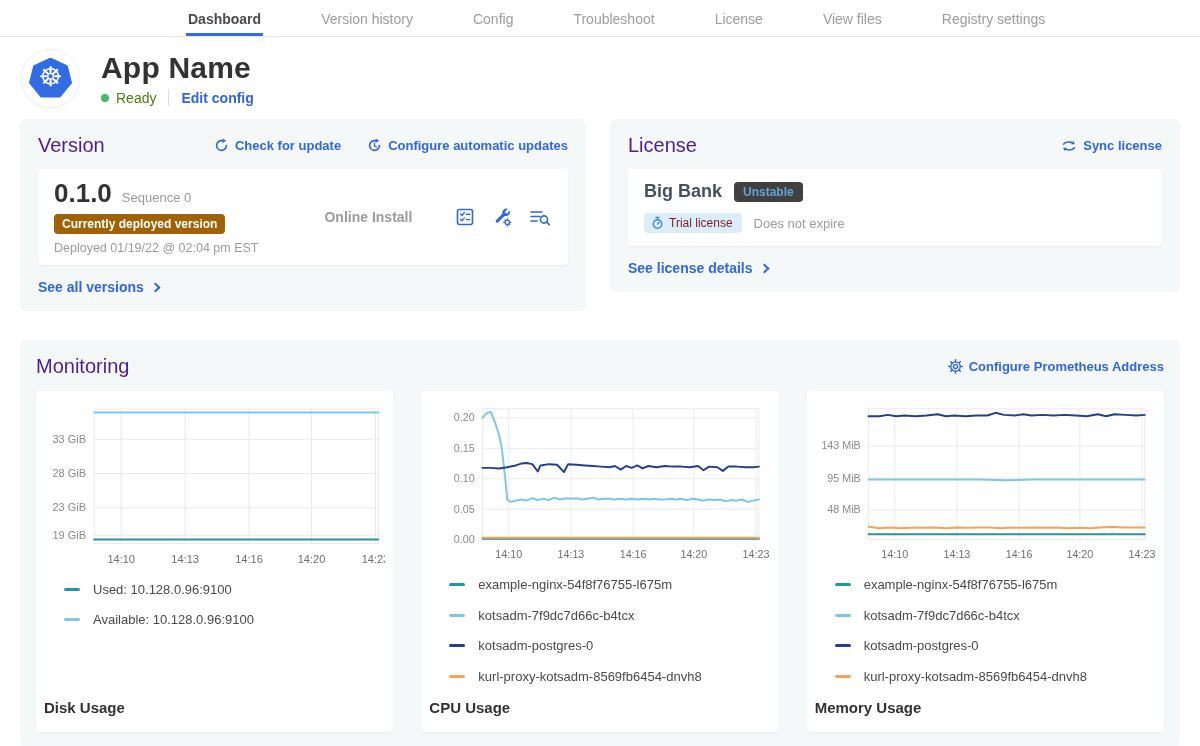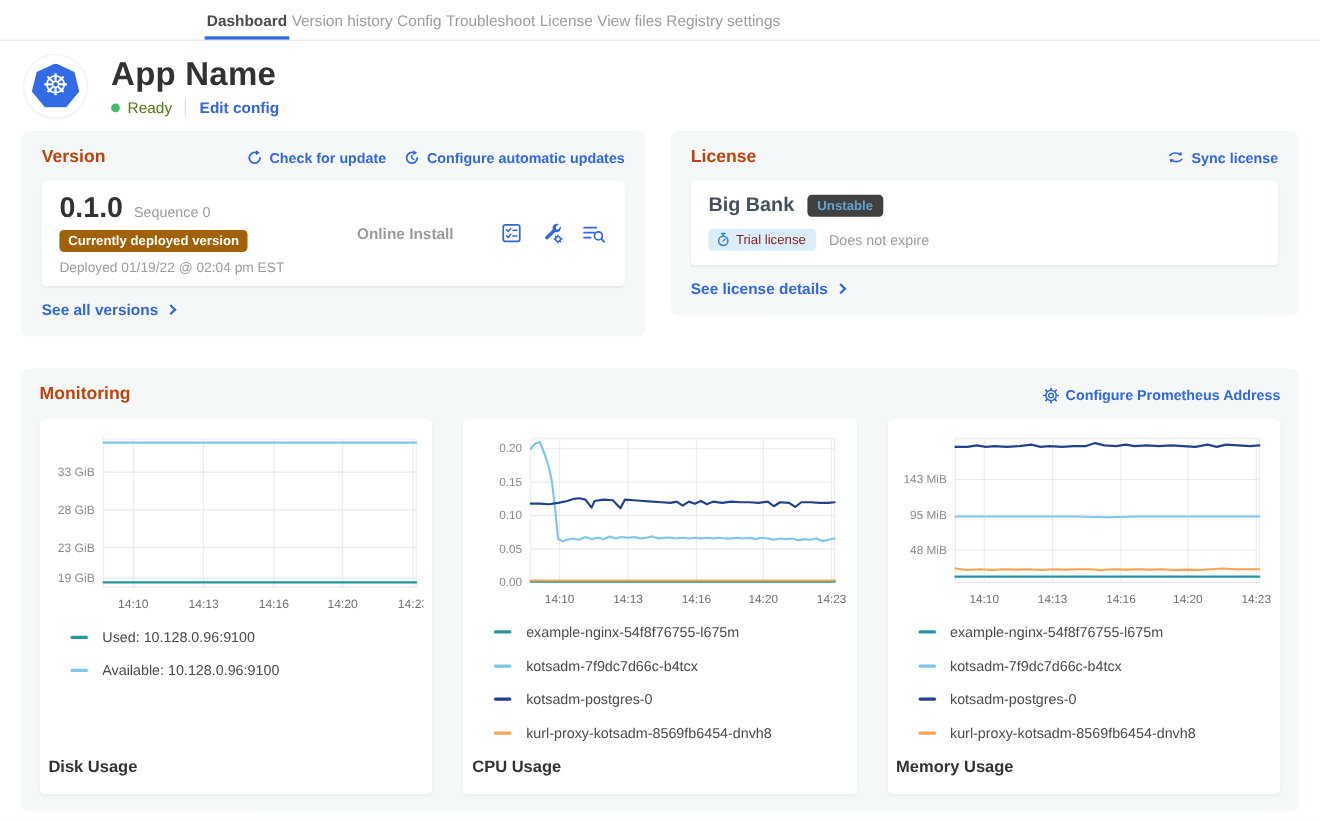--- a/index.html
+++ b/index.html
@@ -1,21 +1,21 @@
 <!DOCTYPE html>
 <html><head>
 <meta charset="utf-8">
 <style>
   * { box-sizing: border-box; margin: 0; padding: 0; }
   html,body { width:1200px; height:746px; overflow:hidden; background:#fff;
     font-family:"Liberation Sans", sans-serif; color:#323232; }
 
   
   .topnav { height:37px; border-bottom:1px solid #e5e7e8; display:flex; align-items:flex-end; }
-  .tabs { display:flex; margin-left:186px; }
+  .tabs { display:flex; gap:56px; margin-left:186px; }
   .tab { font-size:14px; color:#9c9c9c; padding:10px 2px 9px; cursor:pointer; white-space:nowrap; }
   .tab.active { color:#4b4b4b; font-weight:600; border-bottom:3px solid #326de6; padding-bottom:6px; margin-bottom:0px; }
 
   
   .app-header { display:flex; align-items:center; gap:22px; padding:13px 22px 0; }
   .app-icon { width:57px; height:57px; border-radius:50%; background:#fff;
     box-shadow:0 0 0 1px #eef1f3, 0 1px 3px rgba(0,0,0,.08); display:flex; align-items:center; justify-content:center; }
   .heptagon { width:44px; height:42px; background:#326ce5; display:flex; align-items:center; justify-content:center;
     clip-path:polygon(50% 0%, 89% 19%, 99% 61%, 72% 95%, 28% 95%, 1% 61%, 11% 19%); }
   .heptagon span { color:#fff; font-size:27px; line-height:1; transform:translateY(-1px); }
@@ -24,22 +24,22 @@
   .dot { width:8px; height:8px; border-radius:50%; background:#44bb66; margin-right:7px; }
   .status-text { color:#4d7c0f; }
   .vsep { width:1px; height:16px; background:#d8dde0; margin:0 12px; }
   .blue-link { color:#3066e0; font-weight:600; text-decoration:none; cursor:pointer; display:inline-flex; align-items:center; gap:6px; font-size:14px; }
   .blue-link svg { flex:none; }
 
   
   .cards-row { display:flex; gap:24px; margin:12px 20px 0; align-items:flex-start; }
   .card { background:#f5f8f9; border-radius:6px; padding:15px 18px; }
   .card-head { display:flex; align-items:center; justify-content:space-between; }
-  .card-head h2 { font-size:16px; font-weight:700; color:#c2410c; }
-  .head-links { display:flex; gap:16px; align-items:center; }
+  .card-head h2 { font-size:20px; font-weight:400; color:#4c1d95; }
+  .head-links { display:flex; gap:26px; align-items:center; }
   .head-links .blue-link { font-size:13px; }
 
   .version-card { width:566px; flex:none; }
   .license-card { flex:1; }
 
   .inner { background:#fff; border-radius:4px; box-shadow:0 1px 2px rgba(0,0,0,.05); margin-top:12px; }
   .version-inner { padding:9px 16px 10px; display:flex; align-items:center; }
   .ver-row { display:flex; align-items:baseline; gap:10px; }
   .ver-num { font-size:26px; font-weight:700; color:#323232; }
   .seq { font-size:13px; color:#9b9b9b; }

